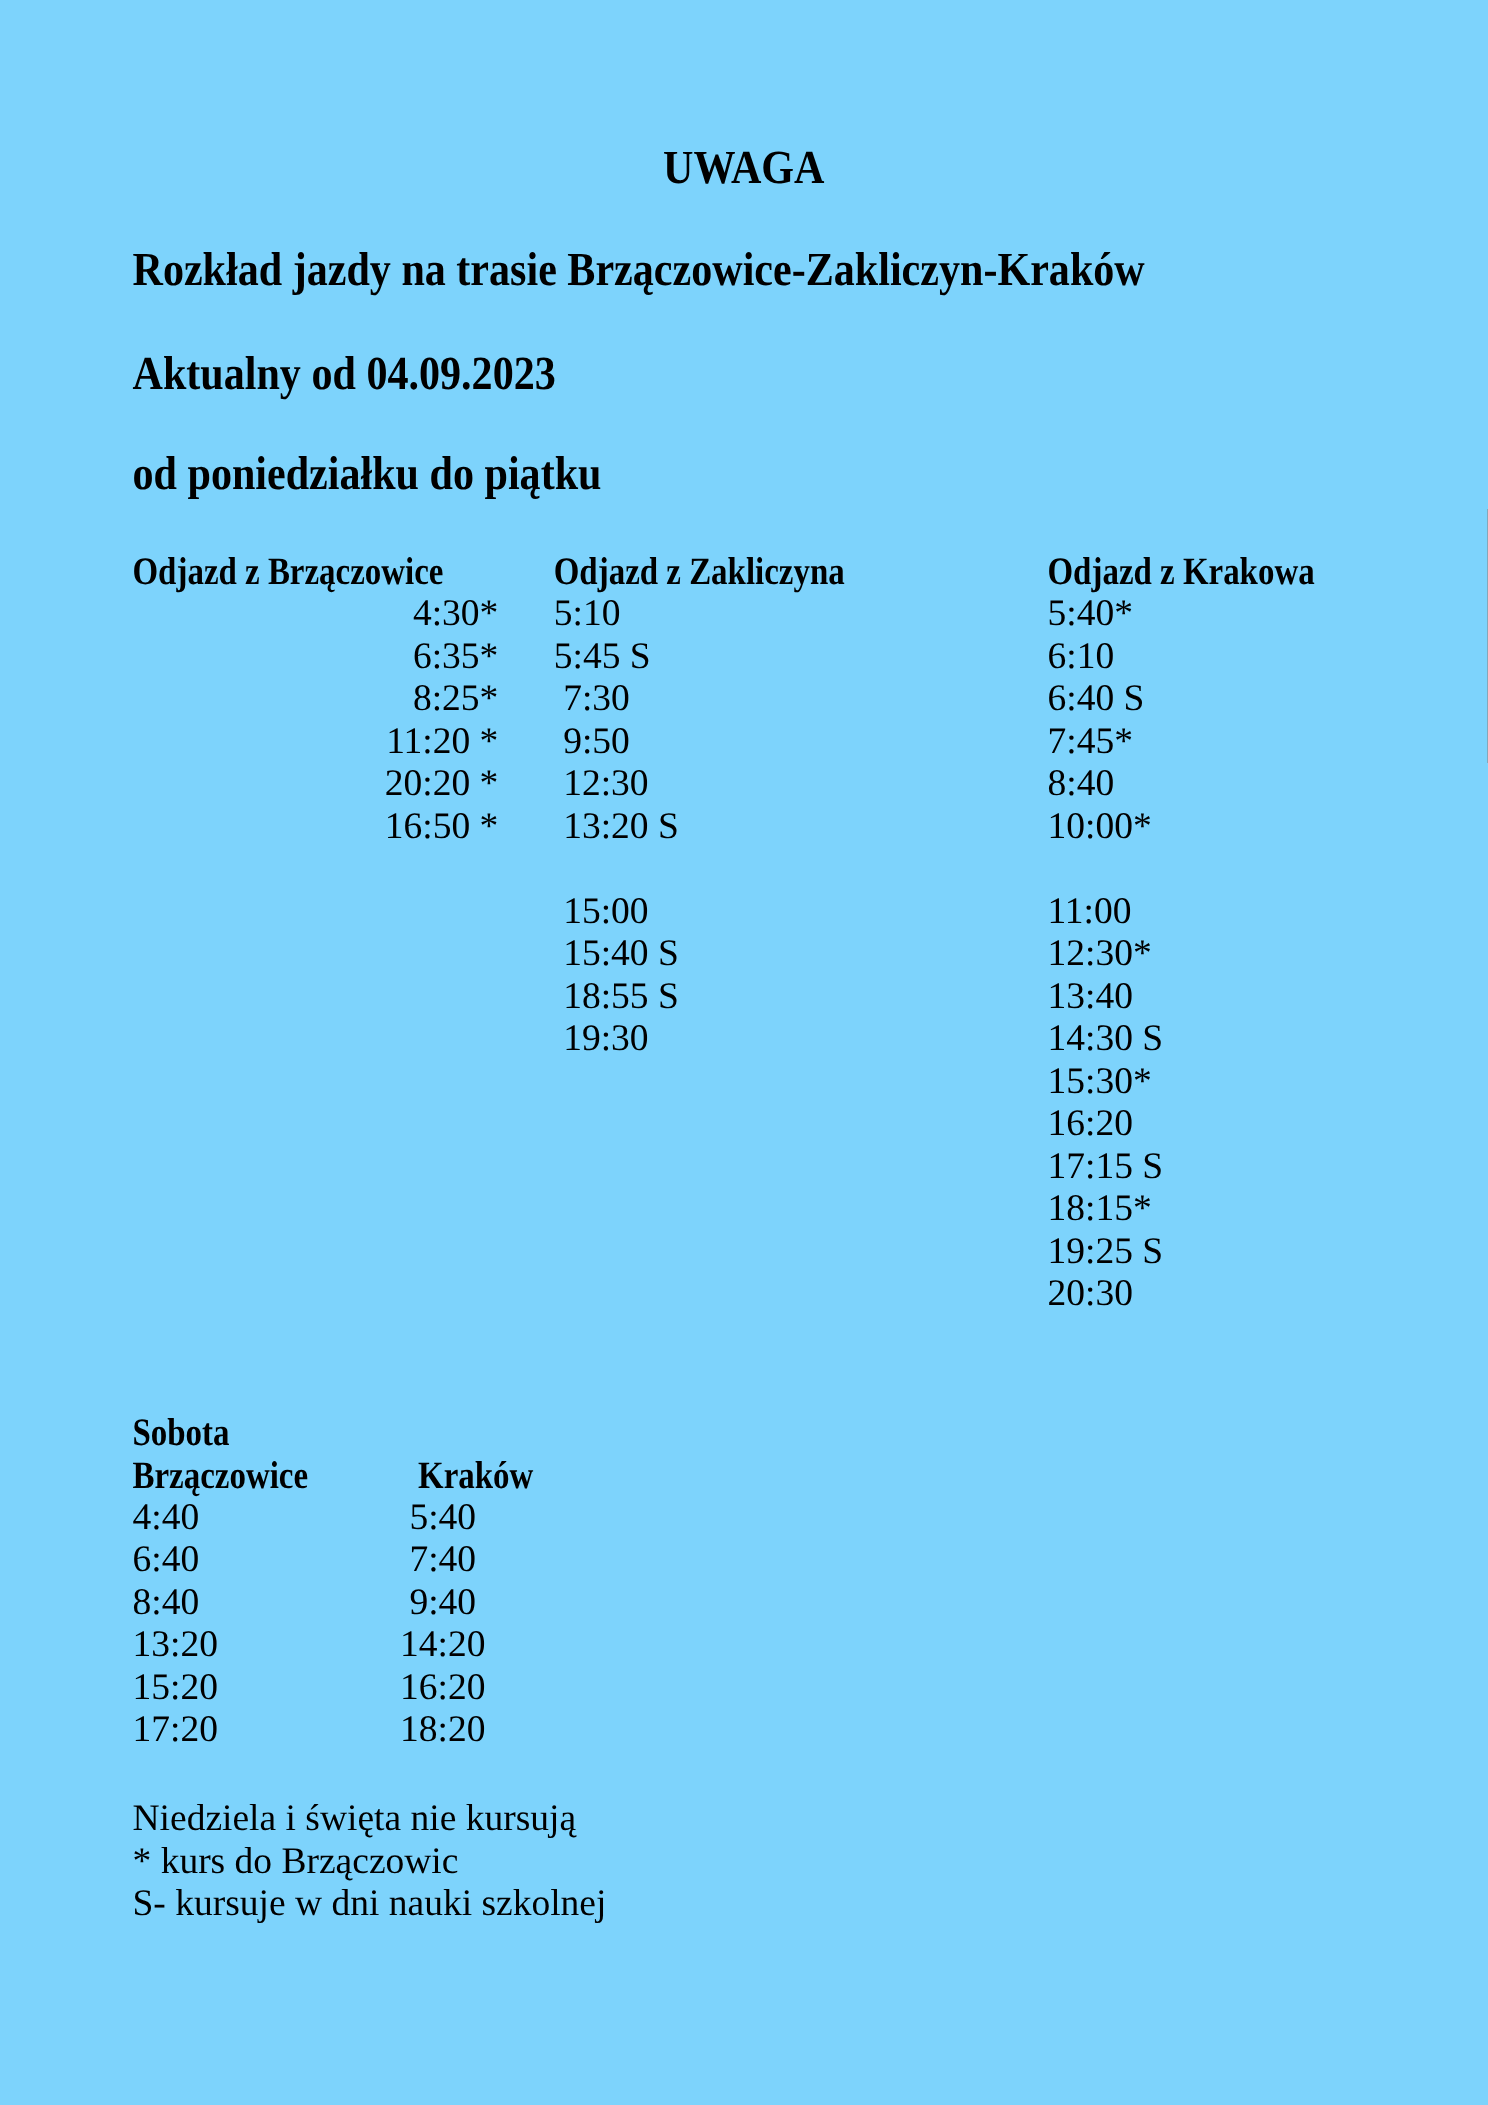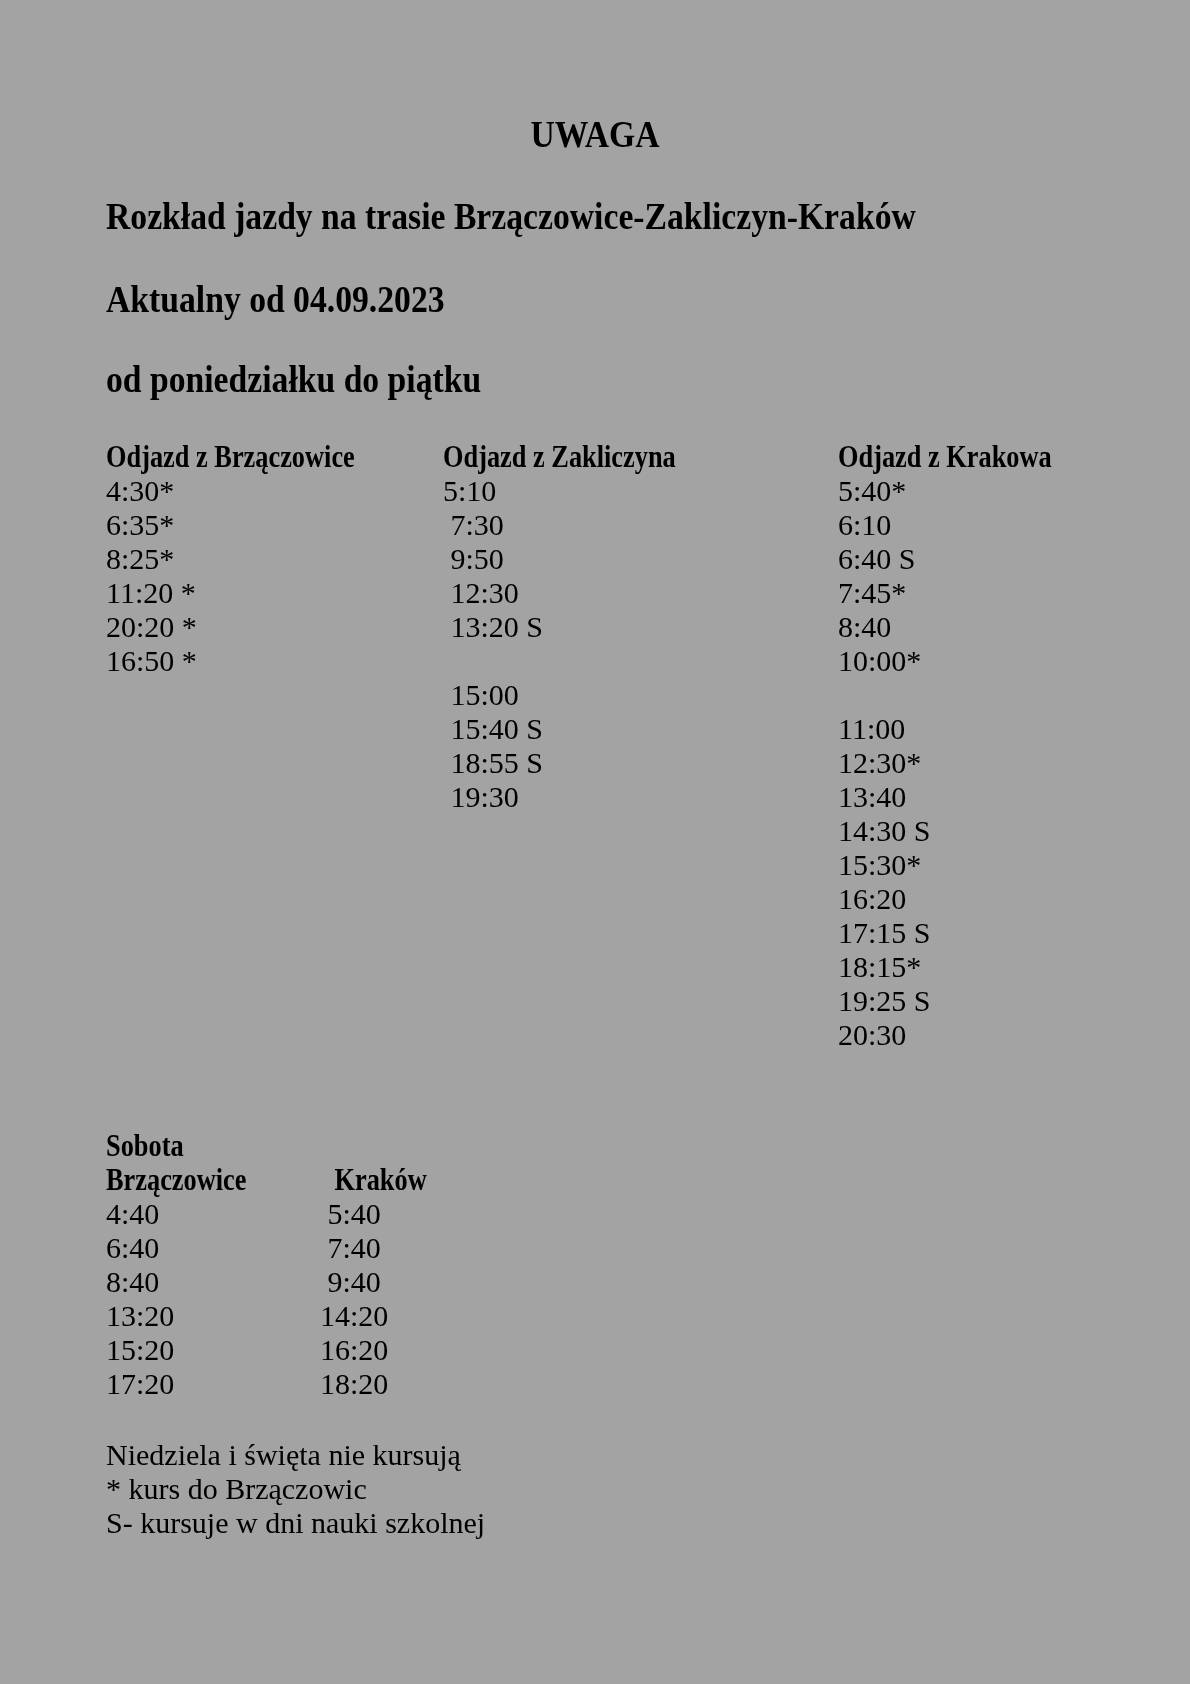--- a/index.html
+++ b/index.html
@@ -1,20 +1,20 @@
 <!DOCTYPE html>
 <html><head>
 <meta charset="utf-8">
 <style>
   html,body{margin:0;padding:0;background:#888;}
   .page{
     position:relative;
     width:1190px;height:1684px;
     margin:0 auto;
-    background:#a3a3a3;
+    background:#7dd3fc;
     color:#000000;
     font-family:"Liberation Serif", serif;
     overflow:hidden;
   }
   .heading{
     position:absolute;
     font-weight:bold;
     font-size:38px;
     line-height:40px;
     white-space:pre;
@@ -65,36 +65,37 @@
 <div class="page">
 
   <div class="heading centered" style="top:114px;">UWAGA</div>
 
   <div class="heading" style="left:106px;top:196px;">Rozkład jazdy na trasie Brzączowice-Zakliczyn-Kraków</div>
 
   <div class="heading" style="left:106px;top:279px;">Aktualny od 04.09.2023</div>
 
   <div class="heading" style="left:106px;top:359px;">od poniedziałku do piątku</div>
 
-  <div class="wcol" style="left:106px;top:440px;">
+  <div class="wcol" style="left:106px;top:440px;text-align:right;">
     <div class="colhdr">Odjazd z Brzączowice</div>
     <div>
         <div class="time">4:30*</div>
         <div class="time">6:35*</div>
         <div class="time">8:25*</div>
         <div class="time">11:20 *</div>
         <div class="time">20:20 *</div>
         <div class="time">16:50 *</div>
       </div>
   </div>
 
   <div class="wcol" style="left:443px;top:440px;">
     <div class="colhdr">Odjazd z Zakliczyna</div>
     <div>
         <div class="time">5:10</div>
+        <div class="time">5:45 S</div>
         <div class="time"> 7:30</div>
         <div class="time"> 9:50</div>
         <div class="time"> 12:30</div>
         <div class="time"> 13:20 S</div>
         <div class="time"></div>
         <div class="time"> 15:00</div>
         <div class="time"> 15:40 S</div>
         <div class="time"> 18:55 S</div>
         <div class="time"> 19:30</div>
       </div>

